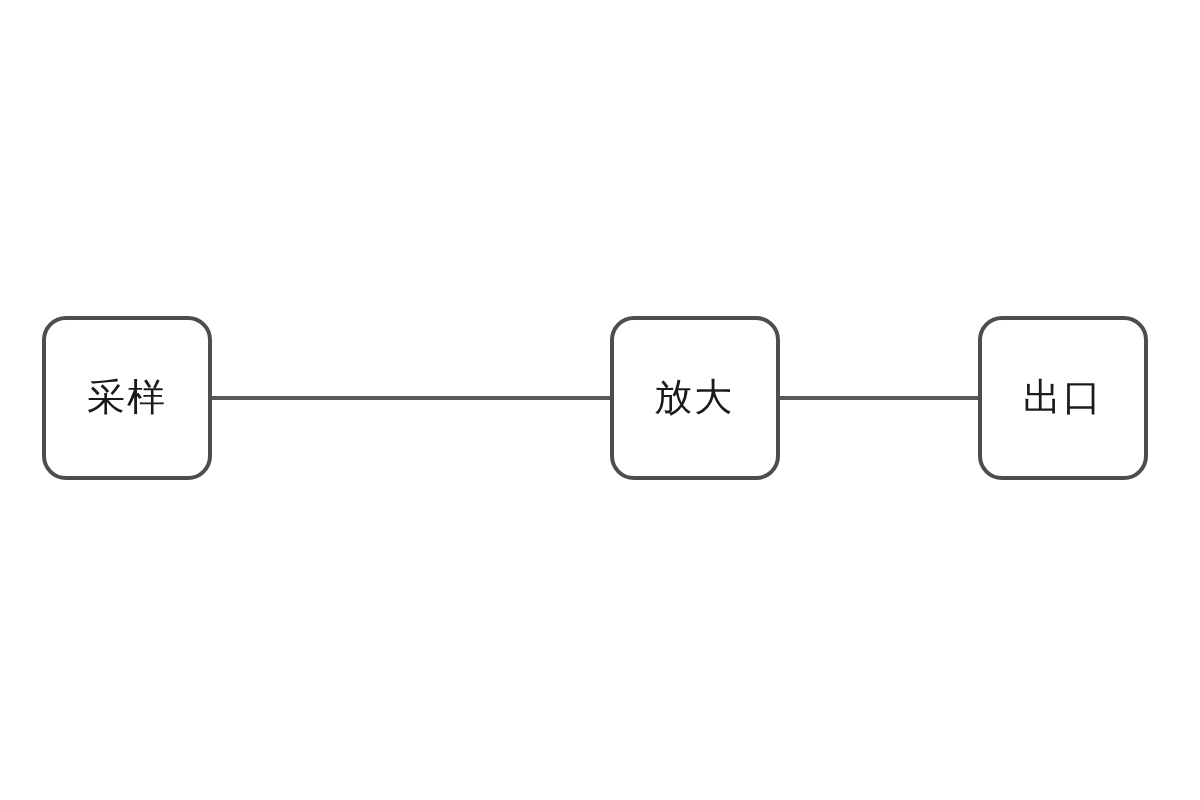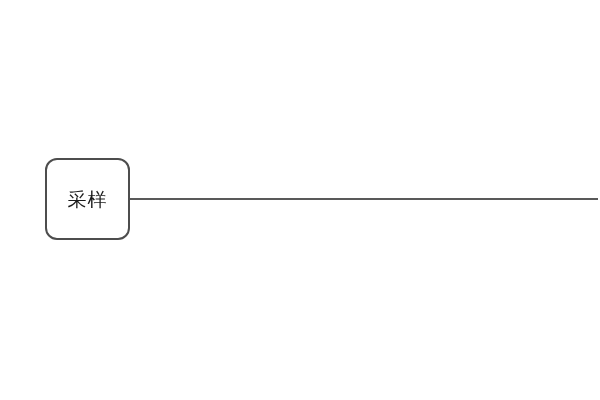--- a/index.html
+++ b/index.html
@@ -12,21 +12,21 @@
     overflow: hidden;
   }
   #canvas {
     position: relative;
     width: 600px;
     height: 400px;
     background: var(--background, #ffffff);
   }
   .flow-row {
     position: absolute;
-    left: 45px;
+    left: 21px;
     top: 158px;
     width: 553px;
     height: 82px;
     display: flex;
     align-items: center;
   }
   .node {
     box-sizing: border-box;
     flex: 0 0 85px;
     width: 85px;
@@ -59,18 +59,24 @@
 
     <div class="node">
       <span class="node-label">采样</span>
     </div>
 
     <div class="connector"></div>
 
 
     <div class="connector"></div>
 
+    <div class="node">
+      <span class="node-label">放大</span>
+    </div>
 
     <div class="connector"></div>
 
+    <div class="node">
+      <span class="node-label">出口</span>
+    </div>
 
   </div>
 </div>
 
 </body></html>

